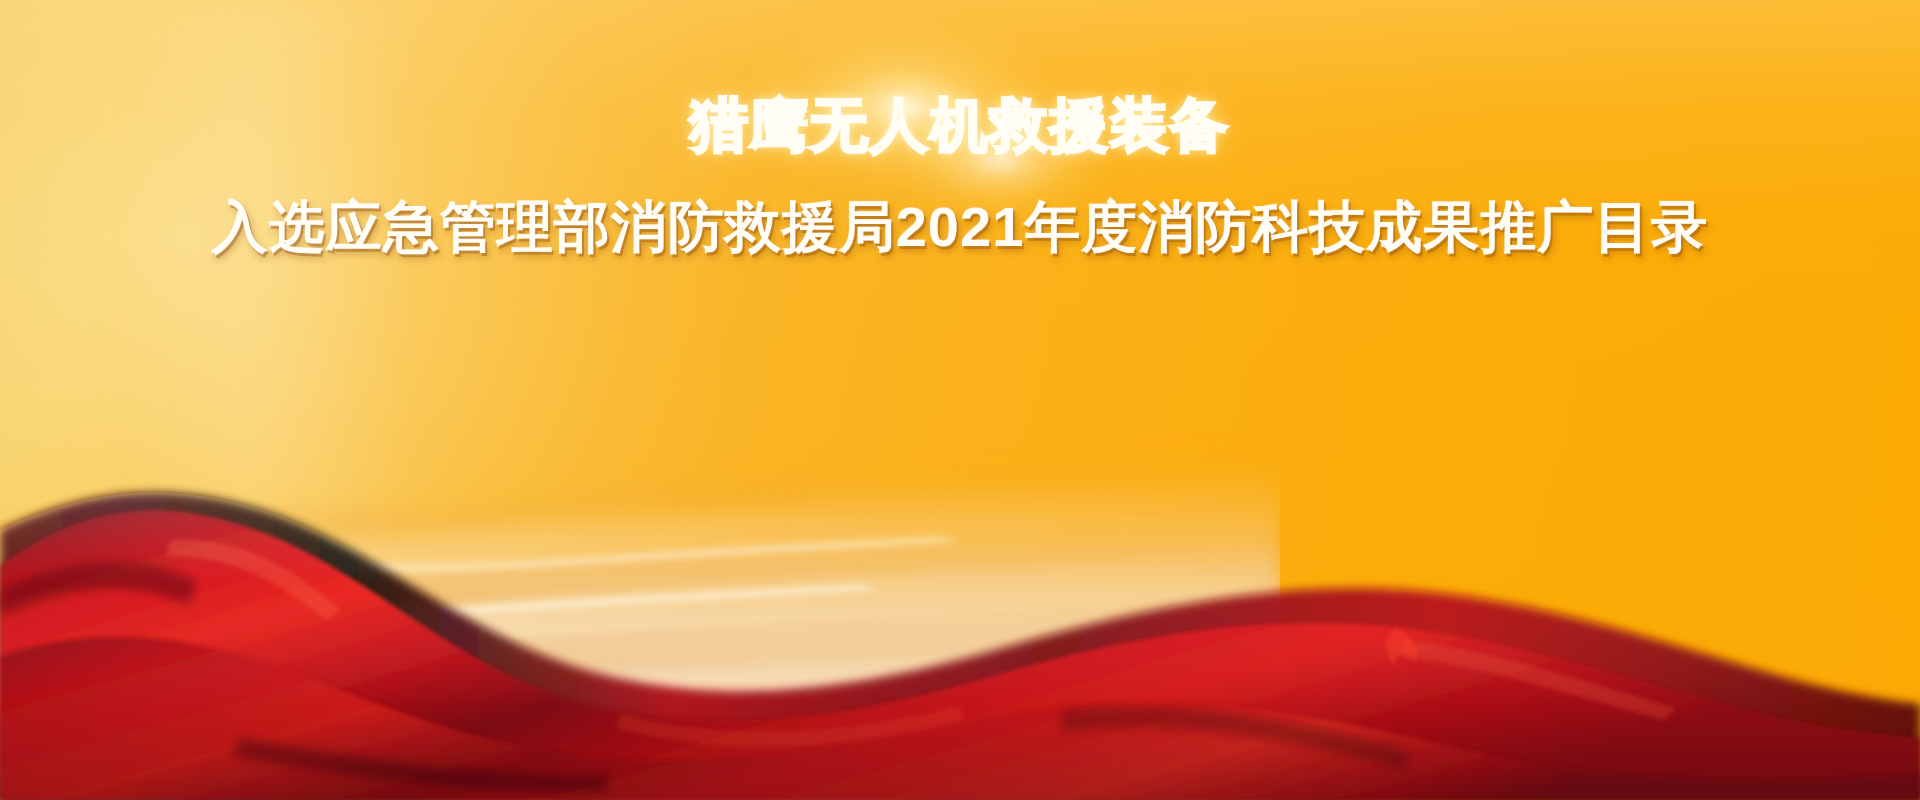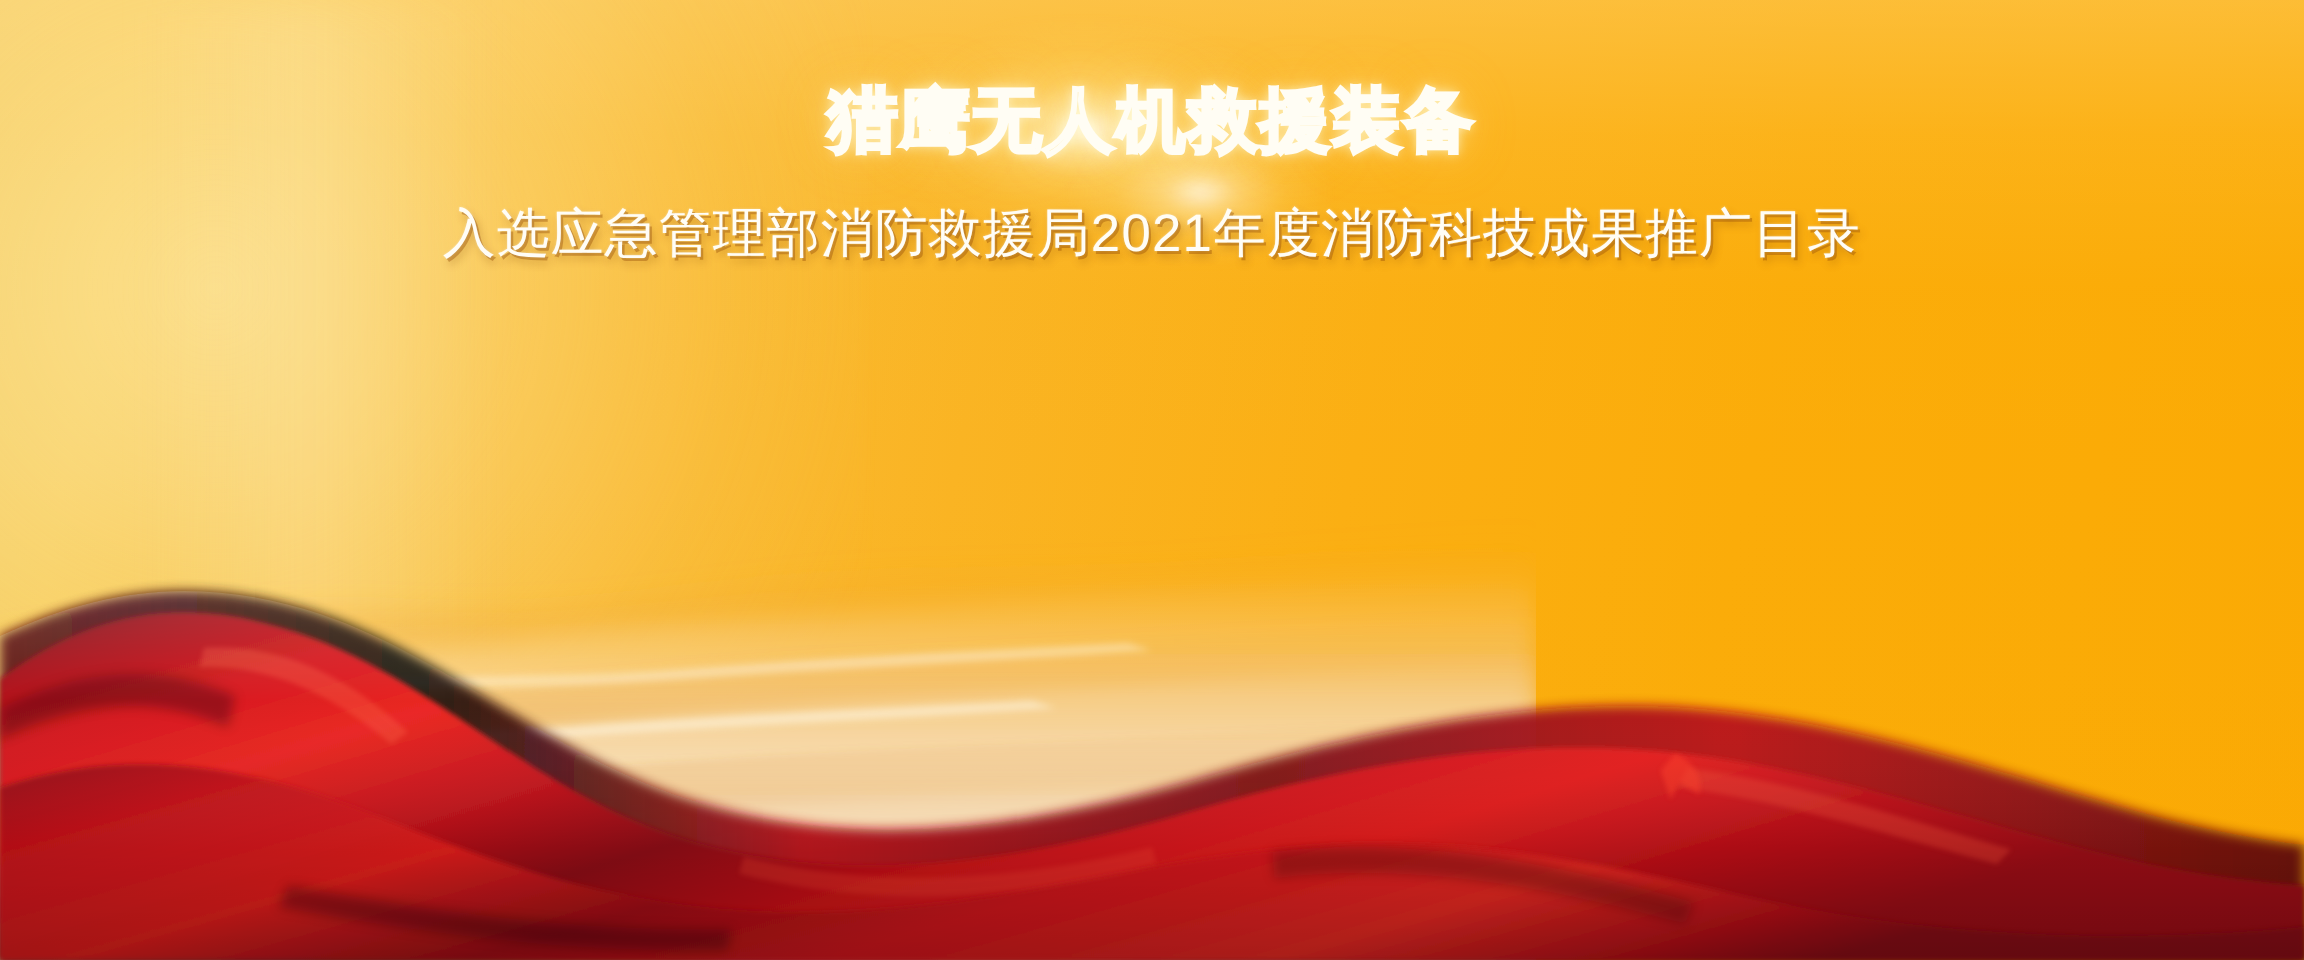--- a/index.html
+++ b/index.html
@@ -127,39 +127,39 @@
     position: absolute;
     left: 0;
     top: 0;
     width: 1920px;
     text-align: center;
     z-index: 20;
   }
 
   .headline {
     margin: 0;
-    padding-top: 72px;
+    padding-top: 96px;
     font-size: 58px;
     line-height: 1.0;
     font-weight: 700;
     letter-spacing: 2px;
     color: rgba(253,186,38,0.0);
     -webkit-text-stroke: 3px #fffdf4;
     text-shadow:
       0 0 10px rgba(255,255,230,0.85),
       0 0 22px rgba(255,240,170,0.55),
       0 0 44px rgba(255,220,120,0.35);
     white-space: nowrap;
   }
 
   .subline {
     margin: 0;
-    font-size: 44px;
+    font-size: 56px;
     line-height: 1.32;
-    font-weight: 400;
+    font-weight: 700;
     letter-spacing: 1px;
     color: #fffdf6;
     text-shadow:
       2px 3px 0 rgba(150,78,8,0.40),
       3px 5px 7px rgba(126,62,6,0.32),
       0 0 2px rgba(255,255,255,0.5);
     white-space: nowrap;
   }
   .sub1 { padding-top: 36px; }
   .sub2 { padding-top: 4px; }

